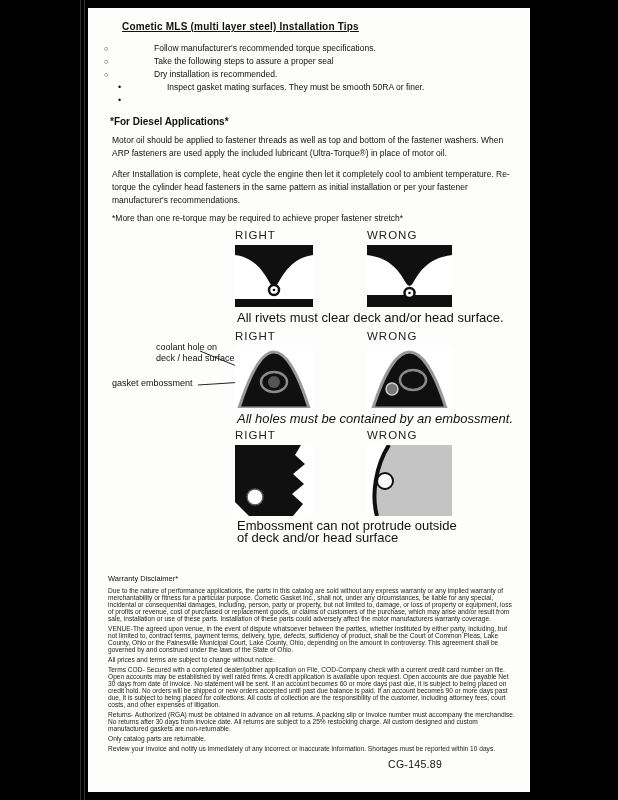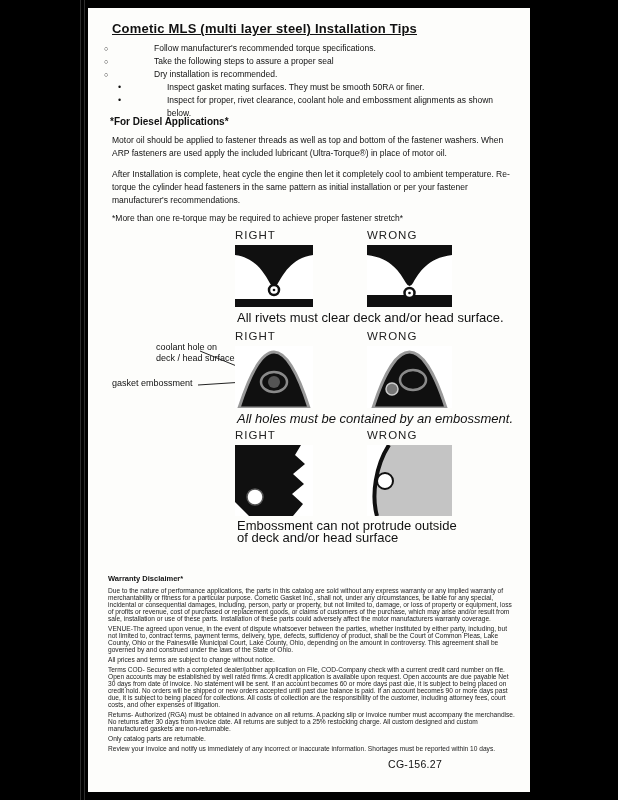--- a/index.html
+++ b/index.html
@@ -3,21 +3,21 @@
 <meta charset="utf-8">
 <style>
   * { margin:0; padding:0; box-sizing:border-box; }
   html,body { width:618px; height:800px; }
   body { background:#000; font-family:"Liberation Sans", sans-serif; color:#111; position:relative; overflow:hidden; }
   .canvas { position:absolute; inset:0; background:#000; }
   .scanline { position:absolute; top:0; bottom:0; width:1px; background:#2d2d2d; }
   .s1 { left:80px; } .s2 { left:84px; }
   .page { position:absolute; left:88px; top:8px; width:442px; height:784px; background:#fdfdfb; }
 
-  .title { position:absolute; left:24px; top:13px; font-size:13px; font-weight:bold; text-decoration:underline; letter-spacing:0.2px; }
+  .title { position:absolute; left:34px; top:13px; font-size:10px; font-weight:bold; text-decoration:underline; letter-spacing:0.2px; }
 
   .bullets { position:absolute; left:16px; top:34px; width:414px; font-size:8.5px; }
   .b-line { display:flex; line-height:13px;gap:40px; }
   .b-line .marker { width:10px; font-size:7px; flex:0 0 auto; }
   .b-line.sub { padding-left:14px; }
   .b-line.sub .marker { font-size:9px; width:9px; }
 
   .h2 { position:absolute; left:22px; top:108px; font-size:10px; font-weight:bold; }
   .para { position:absolute; left:24px; width:402px; font-size:8.5px; line-height:13px; }
   .p1 { top:126px; } .p2 { top:160px; } .p3 { top:204px; }
@@ -34,21 +34,21 @@
 
   .cap { position:absolute; left:149px; font-size:13px; line-height:11.5px; color:#111; }
   .cap1 { top:304px; } .cap2 { top:405px;font-style:italic; } .cap3 { top:512px; width:232px; }
 
   .callout { position:absolute; font-size:9px; line-height:10.5px; color:#111; }
   .co1 { left:32px; top:334px; width:80px;margin-left:36px; }
   .co2 { left:24px; top:370px; width:100px; }
   .connectors { position:absolute; left:108px; top:340px; width:84px; height:42px; }
 
   .warranty { position:absolute; left:20px; top:566px; width:408px; }
-  .warranty h3 { font-size:7.5px; font-weight:bold; margin-bottom:4px; color:#111; }
+  .warranty h3 { font-size:7.5px; font-weight:normal; margin-bottom:4px; color:#111; }
   .warranty p { font-size:6.6px; line-height:7px; margin-bottom:3px; color:#222; text-align:left; }
 
   .footer-code { position:absolute; left:300px; top:750px; font-size:10.5px; letter-spacing:0.3px; }
 </style>
 </head>
 <body>
 
 <div class="canvas">
   <div class="scanline s1"></div>
   <div class="scanline s2"></div>
@@ -69,21 +69,20 @@
       <div class="b-line">
         <span class="marker">○</span>
         <span>Dry installation is recommended.</span>
       </div>
       <div class="b-line sub">
         <span class="marker">•</span>
         <span>Inspect gasket mating surfaces.  They must be smooth 50RA or finer.</span>
       </div>
       <div class="b-line sub">
         <span class="marker">•</span>
-        <span>Inspect for proper, rivet clearance, coolant hole and embossment alignments as shown below.</span>
       </div>
     </div>
 
     <div class="h2">*For Diesel Applications*</div>
     <div class="para p1">Motor oil should be applied to fastener threads as well as top and bottom of the fastener washers. When ARP fasteners are used apply the included lubricant (Ultra-Torque®) in place of motor oil.</div>
     <div class="para p2">After Installation is complete, heat cycle the engine then let it completely cool to ambient temperature. Re-torque the cylinder head fasteners in the same pattern as initial installation or per your fastener manufacturer's recommendations.</div>
     <div class="para p3">*More than one re-torque may be required to achieve proper fastener stretch*</div>
 
     <div class="hdr col1 hr1">RIGHT</div>
     <div class="hdr col2 hr1">WRONG</div>
@@ -161,16 +160,16 @@
       <h3>Warranty Disclaimer*</h3>
       <p>Due to the nature of performance applications, the parts in this catalog are sold without any express warranty or any implied warranty of merchantability or fitness for a particular purpose.  Cometic Gasket Inc., shall not, under any circumstances, be liable for any special, incidental or consequential damages, including, person, party or property, but not limited to, damage, or loss of property or equipment, loss of profits or revenue, cost of purchased or replacement goods, or claims of customers of the purchase, which may arise and/or result from sale, installation or use of these parts.  Installation of these parts could adversely affect the motor manufacturers warranty coverage.</p>
       <p>VENUE-The agreed upon venue, in the event of dispute whatsoever between the parties, whether instituted by either party, including, but not limited to, contract terms, payment terms, delivery, type, defects, sufficiency of product, shall be the Court of Common Pleas, Lake County, Ohio or the Painesville Municipal Court, Lake County, Ohio, depending on the amount in controversy.  This agreement shall be governed by and construed under the laws of the State of Ohio.</p>
       <p>All prices and terms are subject to change without notice.</p>
       <p>Terms COD- Secured with a completed dealer/jobber application on File, COD-Company check with a current credit card number on file.  Open accounts may be established by well rated firms.  A credit application is available upon request.  Open accounts are due payable Net 30 days from date of invoice.  No statement will be sent.  If an account becomes 60 or more days past due, it is subject to being placed on credit hold.  No orders will be shipped or new orders accepted until past due balance is paid.  If an account becomes 90 or more days past due, it is subject to being placed for collections.  All costs of collection are the responsibility of the customer, including attorney fees, court costs, and other expenses of litigation.</p>
       <p>Returns- Authorized (RGA) must be obtained in advance on all returns.  A packing slip or invoice number must accompany the merchandise.  No returns after 30 days from invoice date.  All returns are subject to a 25% restocking charge.  All custom designed and custom manufactured gaskets are non-returnable.</p>
       <p>Only catalog parts are returnable.</p>
       <p>Review your invoice and notify us immediately of any incorrect or inaccurate information.  Shortages must be reported within 10 days.</p>
     </div>
 
-    <div class="footer-code">CG-156.27</div>
+    <div class="footer-code">CG-145.89</div>
 
   </div>
 </div>
 
 </body></html>

